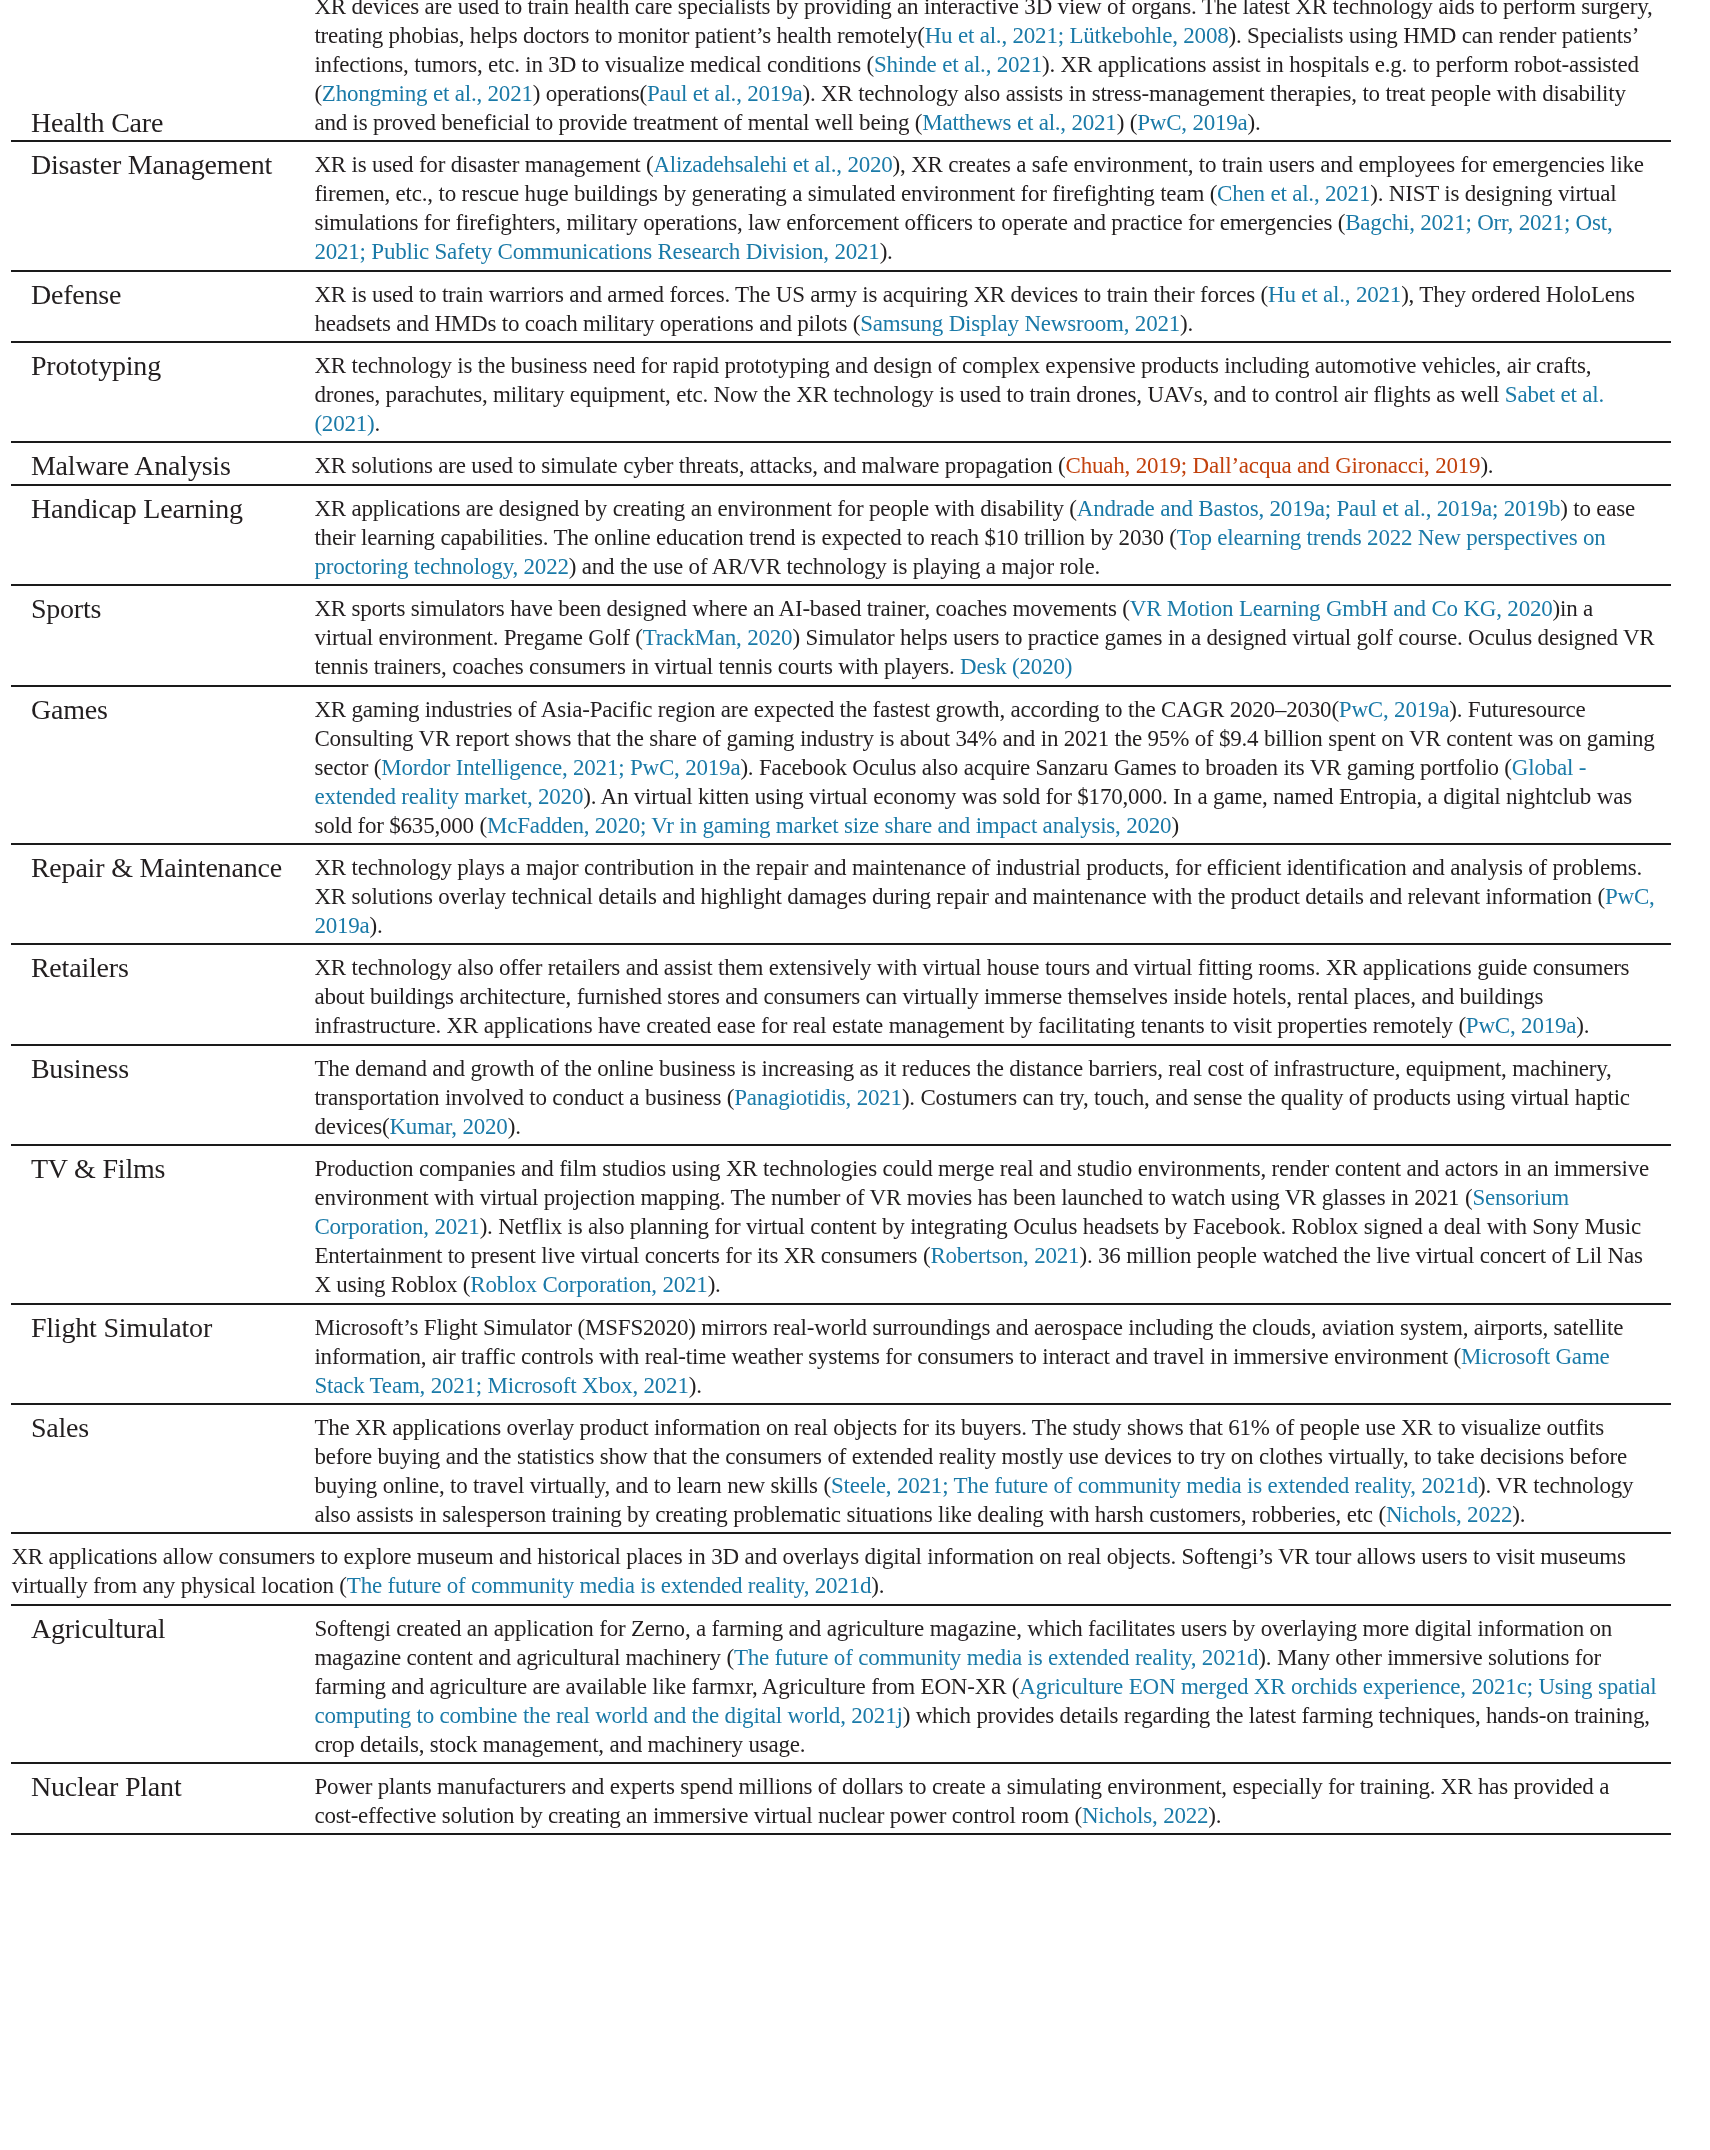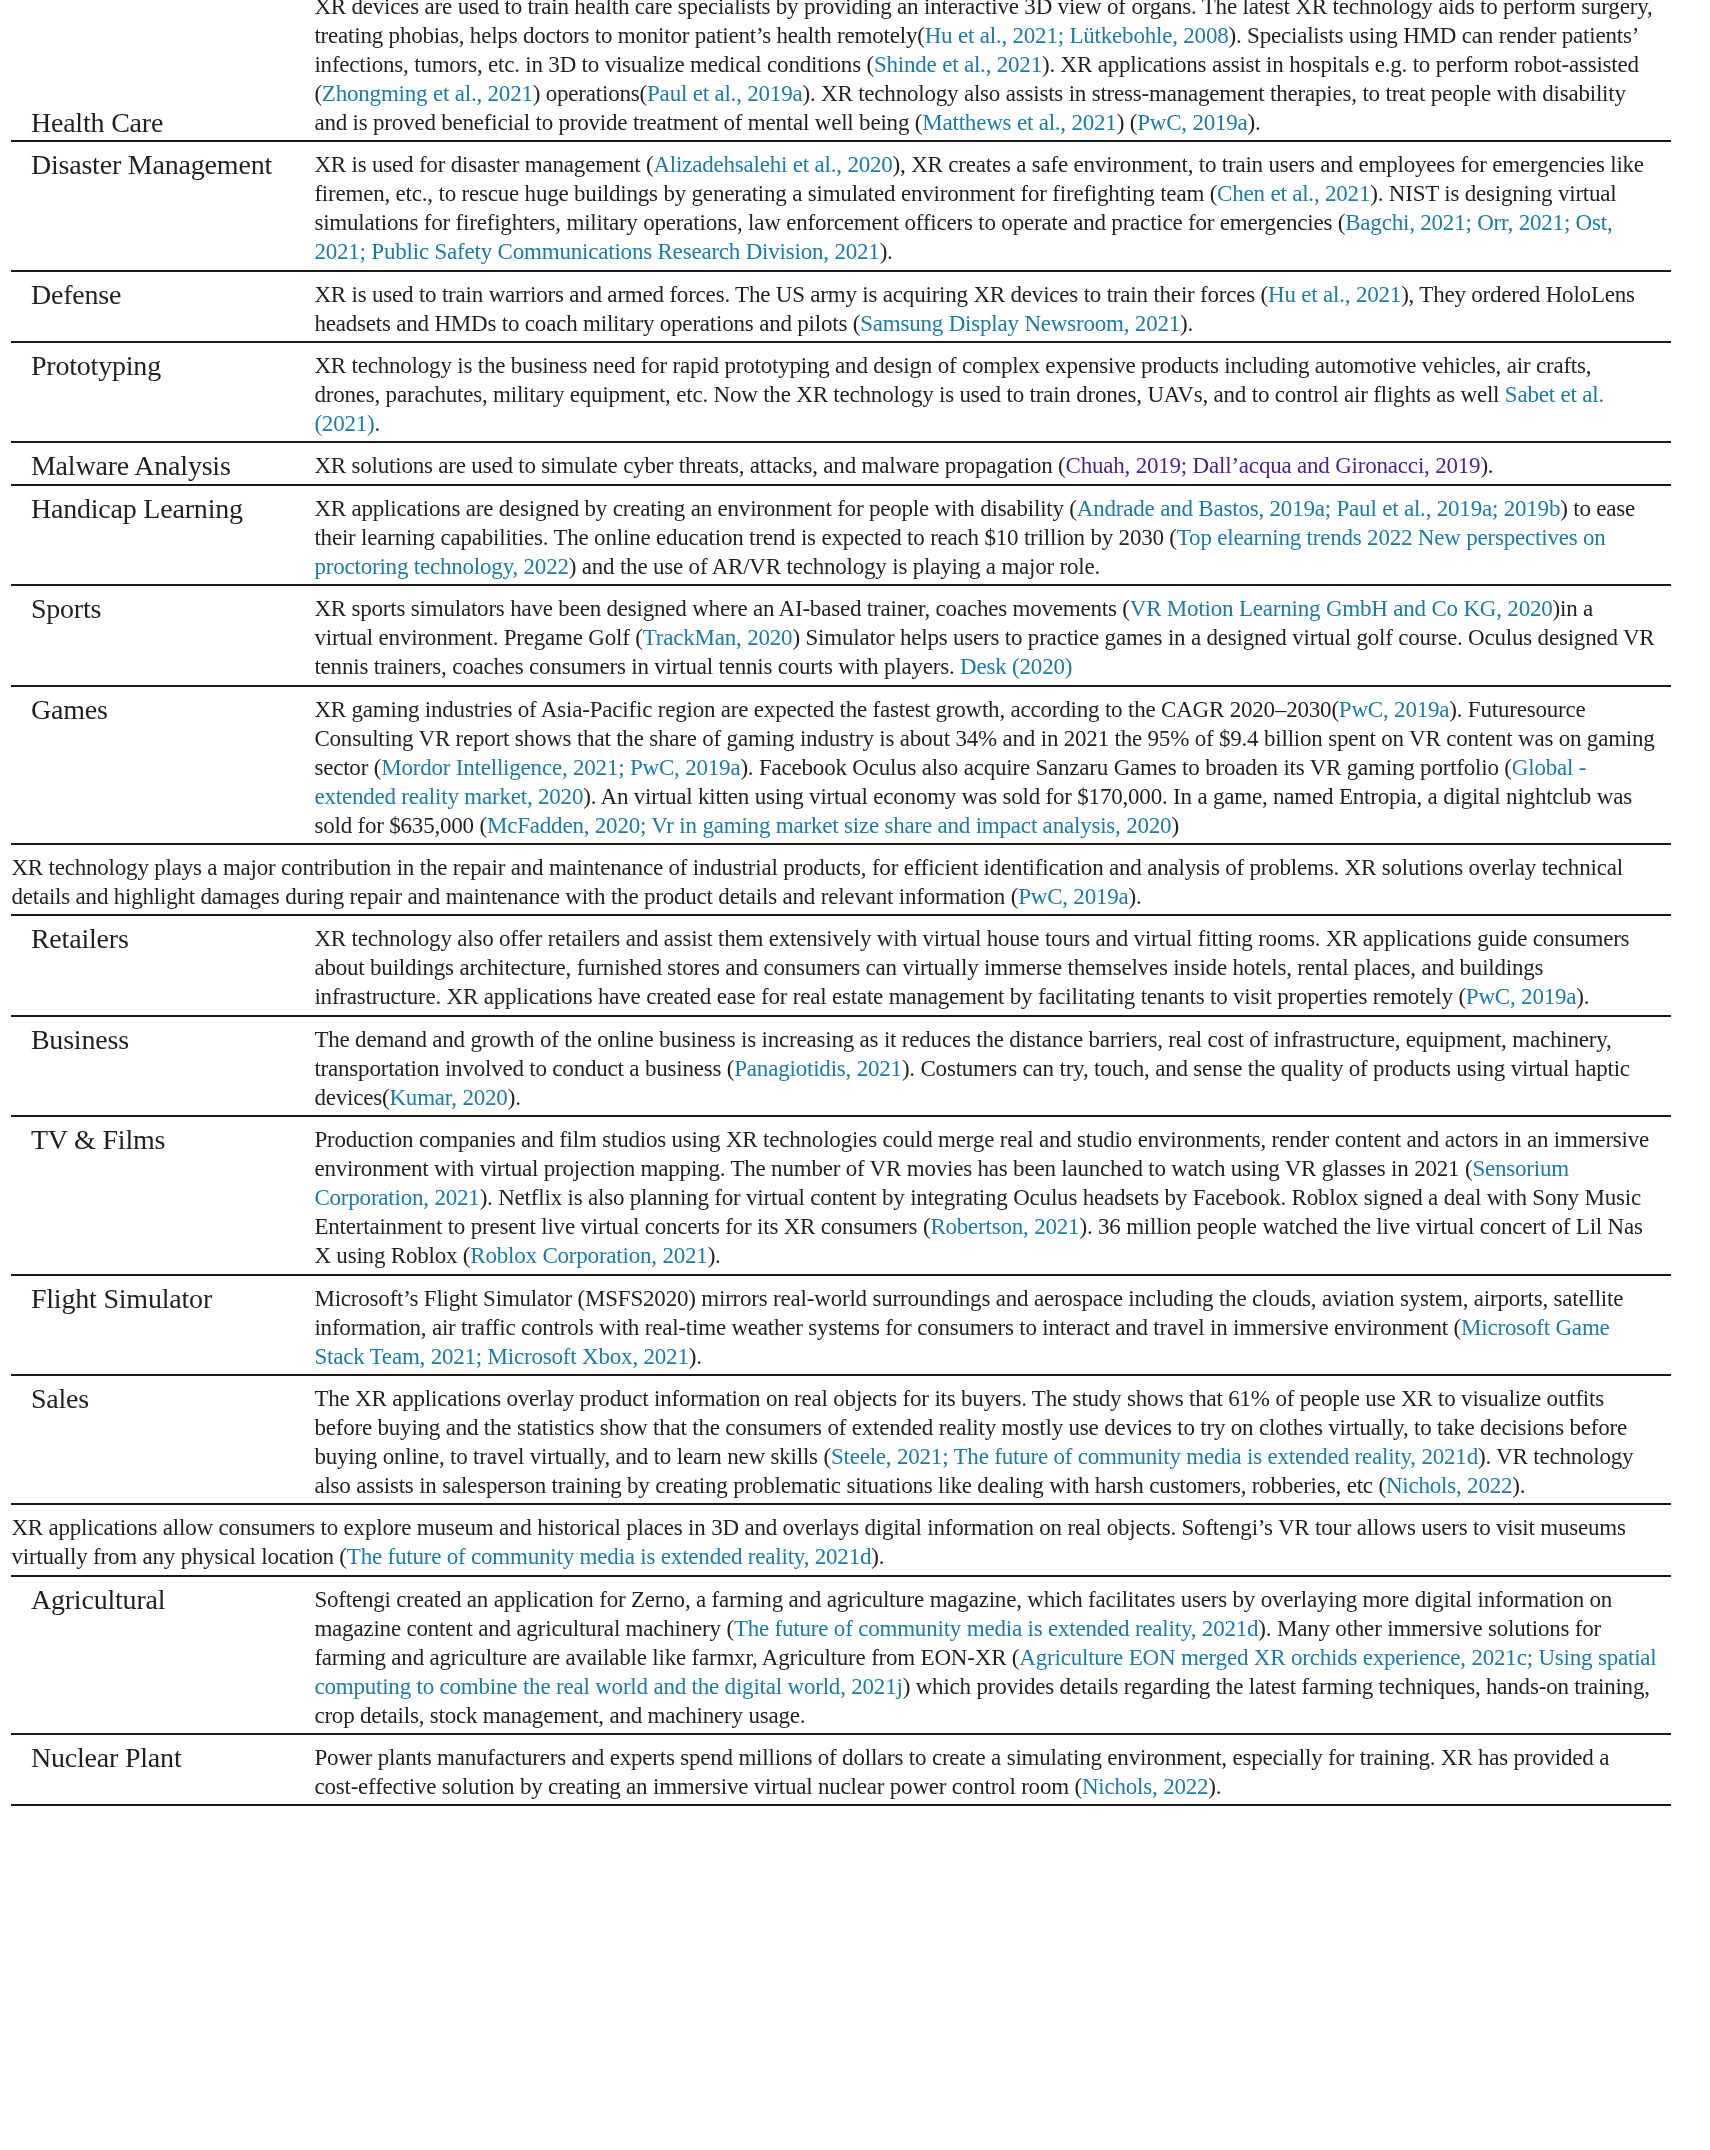--- a/index.html
+++ b/index.html
@@ -50,35 +50,36 @@
     <div class="row">
       <div class="cat">Defense</div>
       <div class="desc"><span>XR is used to train warriors and armed forces. The US army is acquiring XR devices to train their forces (</span><span class="cite" style="color: rgb(26, 122, 168);">Hu et al., 2021</span><span>), They ordered </span><span class="em">HoloLens</span><span> headsets and HMDs to coach military operations and pilots (</span><span class="cite" style="color: rgb(26, 122, 168);">Samsung Display Newsroom, 2021</span><span>).</span></div>
     </div>
     <div class="row">
       <div class="cat">Prototyping</div>
       <div class="desc"><span>XR technology is the business need for rapid prototyping and design of complex expensive products including automotive vehicles, air crafts, drones, parachutes, military equipment, etc. Now the XR technology is used to train drones, UAVs, and to control air flights as well </span><span class="cite" style="color: rgb(26, 122, 168);">Sabet et al. (2021)</span><span>.</span></div>
     </div>
     <div class="row">
       <div class="cat">Malware Analysis</div>
-      <div class="desc"><span>XR solutions are used to simulate cyber threats, attacks, and malware propagation (</span><span class="cite" style="color: #4c1d95;">Chuah, 2019; Dall’acqua and Gironacci, 2019</span><span>).</span></div>
+      <div class="desc"><span>XR solutions are used to simulate cyber threats, attacks, and malware propagation (</span><span class="cite" style="color: #c2410c;">Chuah, 2019; Dall’acqua and Gironacci, 2019</span><span>).</span></div>
     </div>
     <div class="row">
       <div class="cat">Handicap Learning</div>
       <div class="desc"><span>XR applications are designed by creating an environment for people with disability (</span><span class="cite" style="color: rgb(26, 122, 168);">Andrade and Bastos, 2019a; Paul et al., 2019a; 2019b</span><span>) to ease their learning capabilities. The online education trend is expected to reach $10 trillion by 2030 (</span><span class="cite" style="color: rgb(26, 122, 168);">Top elearning trends 2022 New perspectives on proctoring technology, 2022</span><span>) and the use of AR/VR technology is playing a major role.</span></div>
     </div>
     <div class="row">
       <div class="cat">Sports</div>
       <div class="desc"><span>XR sports simulators have been designed where an AI-based trainer, coaches movements (</span><span class="cite" style="color: rgb(26, 122, 168);">VR Motion Learning GmbH and Co KG, 2020</span><span>)in a virtual environment. </span><span class="em">Pregame Golf</span><span> (</span><span class="cite" style="color: rgb(26, 122, 168);">TrackMan, 2020</span><span>) Simulator helps users to practice games in a designed virtual golf course. Oculus designed </span><span class="em">VR tennis</span><span> trainers, coaches consumers in virtual tennis courts with players. </span><span class="cite" style="color: rgb(26, 122, 168);">Desk (2020)</span></div>
     </div>
     <div class="row">
       <div class="cat">Games</div>
       <div class="desc"><span>XR gaming industries of Asia-Pacific region are expected the fastest growth, according to the </span><span class="em">CAGR 2020–2030</span><span>(</span><span class="cite" style="color: rgb(26, 122, 168);">PwC, 2019a</span><span>). Futuresource Consulting VR report shows that the share of gaming industry is about </span><span class="em">34%</span><span> and in 2021 the </span><span class="em">95%</span><span> of </span><span class="em">$9.4 billion</span><span> spent on VR content was on gaming sector (</span><span class="cite" style="color: rgb(26, 122, 168);">Mordor Intelligence, 2021; PwC, 2019a</span><span>). Facebook Oculus also acquire </span><span class="em">Sanzaru Games</span><span> to broaden its VR gaming portfolio (</span><span class="cite" style="color: rgb(26, 122, 168);">Global - extended reality market, 2020</span><span>). An virtual kitten using virtual economy was sold for </span><span class="em">$170,000</span><span>. In a game, named </span><span class="em">Entropia</span><span>, a digital nightclub was sold for $635,000 (</span><span class="cite" style="color: rgb(26, 122, 168);">McFadden, 2020; Vr in gaming market size share and impact analysis, 2020</span><span>)</span></div>
     </div>
     <div class="row">
+      <div class="cat">Repair &amp; Maintenance</div>
       <div class="desc"><span>XR technology plays a major contribution in the repair and maintenance of industrial products, for efficient identification and analysis of problems. XR solutions overlay technical details and highlight damages during repair and maintenance with the product details and relevant information (</span><span class="cite" style="color: rgb(26, 122, 168);">PwC, 2019a</span><span>).</span></div>
     </div>
     <div class="row">
       <div class="cat">Retailers</div>
       <div class="desc"><span>XR technology also offer retailers and assist them extensively with virtual house tours and virtual fitting rooms. XR applications guide consumers about buildings architecture, furnished stores and consumers can virtually immerse themselves inside hotels, rental places, and buildings infrastructure. XR applications have created ease for real estate management by facilitating tenants to visit properties remotely (</span><span class="cite" style="color: rgb(26, 122, 168);">PwC, 2019a</span><span>).</span></div>
     </div>
     <div class="row">
       <div class="cat">Business</div>
       <div class="desc"><span>The demand and growth of the online business is increasing as it reduces the distance barriers, real cost of infrastructure, equipment, machinery, transportation involved to conduct a business (</span><span class="cite" style="color: rgb(26, 122, 168);">Panagiotidis, 2021</span><span>). Costumers can try, touch, and sense the quality of products using virtual haptic devices(</span><span class="cite" style="color: rgb(26, 122, 168);">Kumar, 2020</span><span>).</span></div>
     </div>

